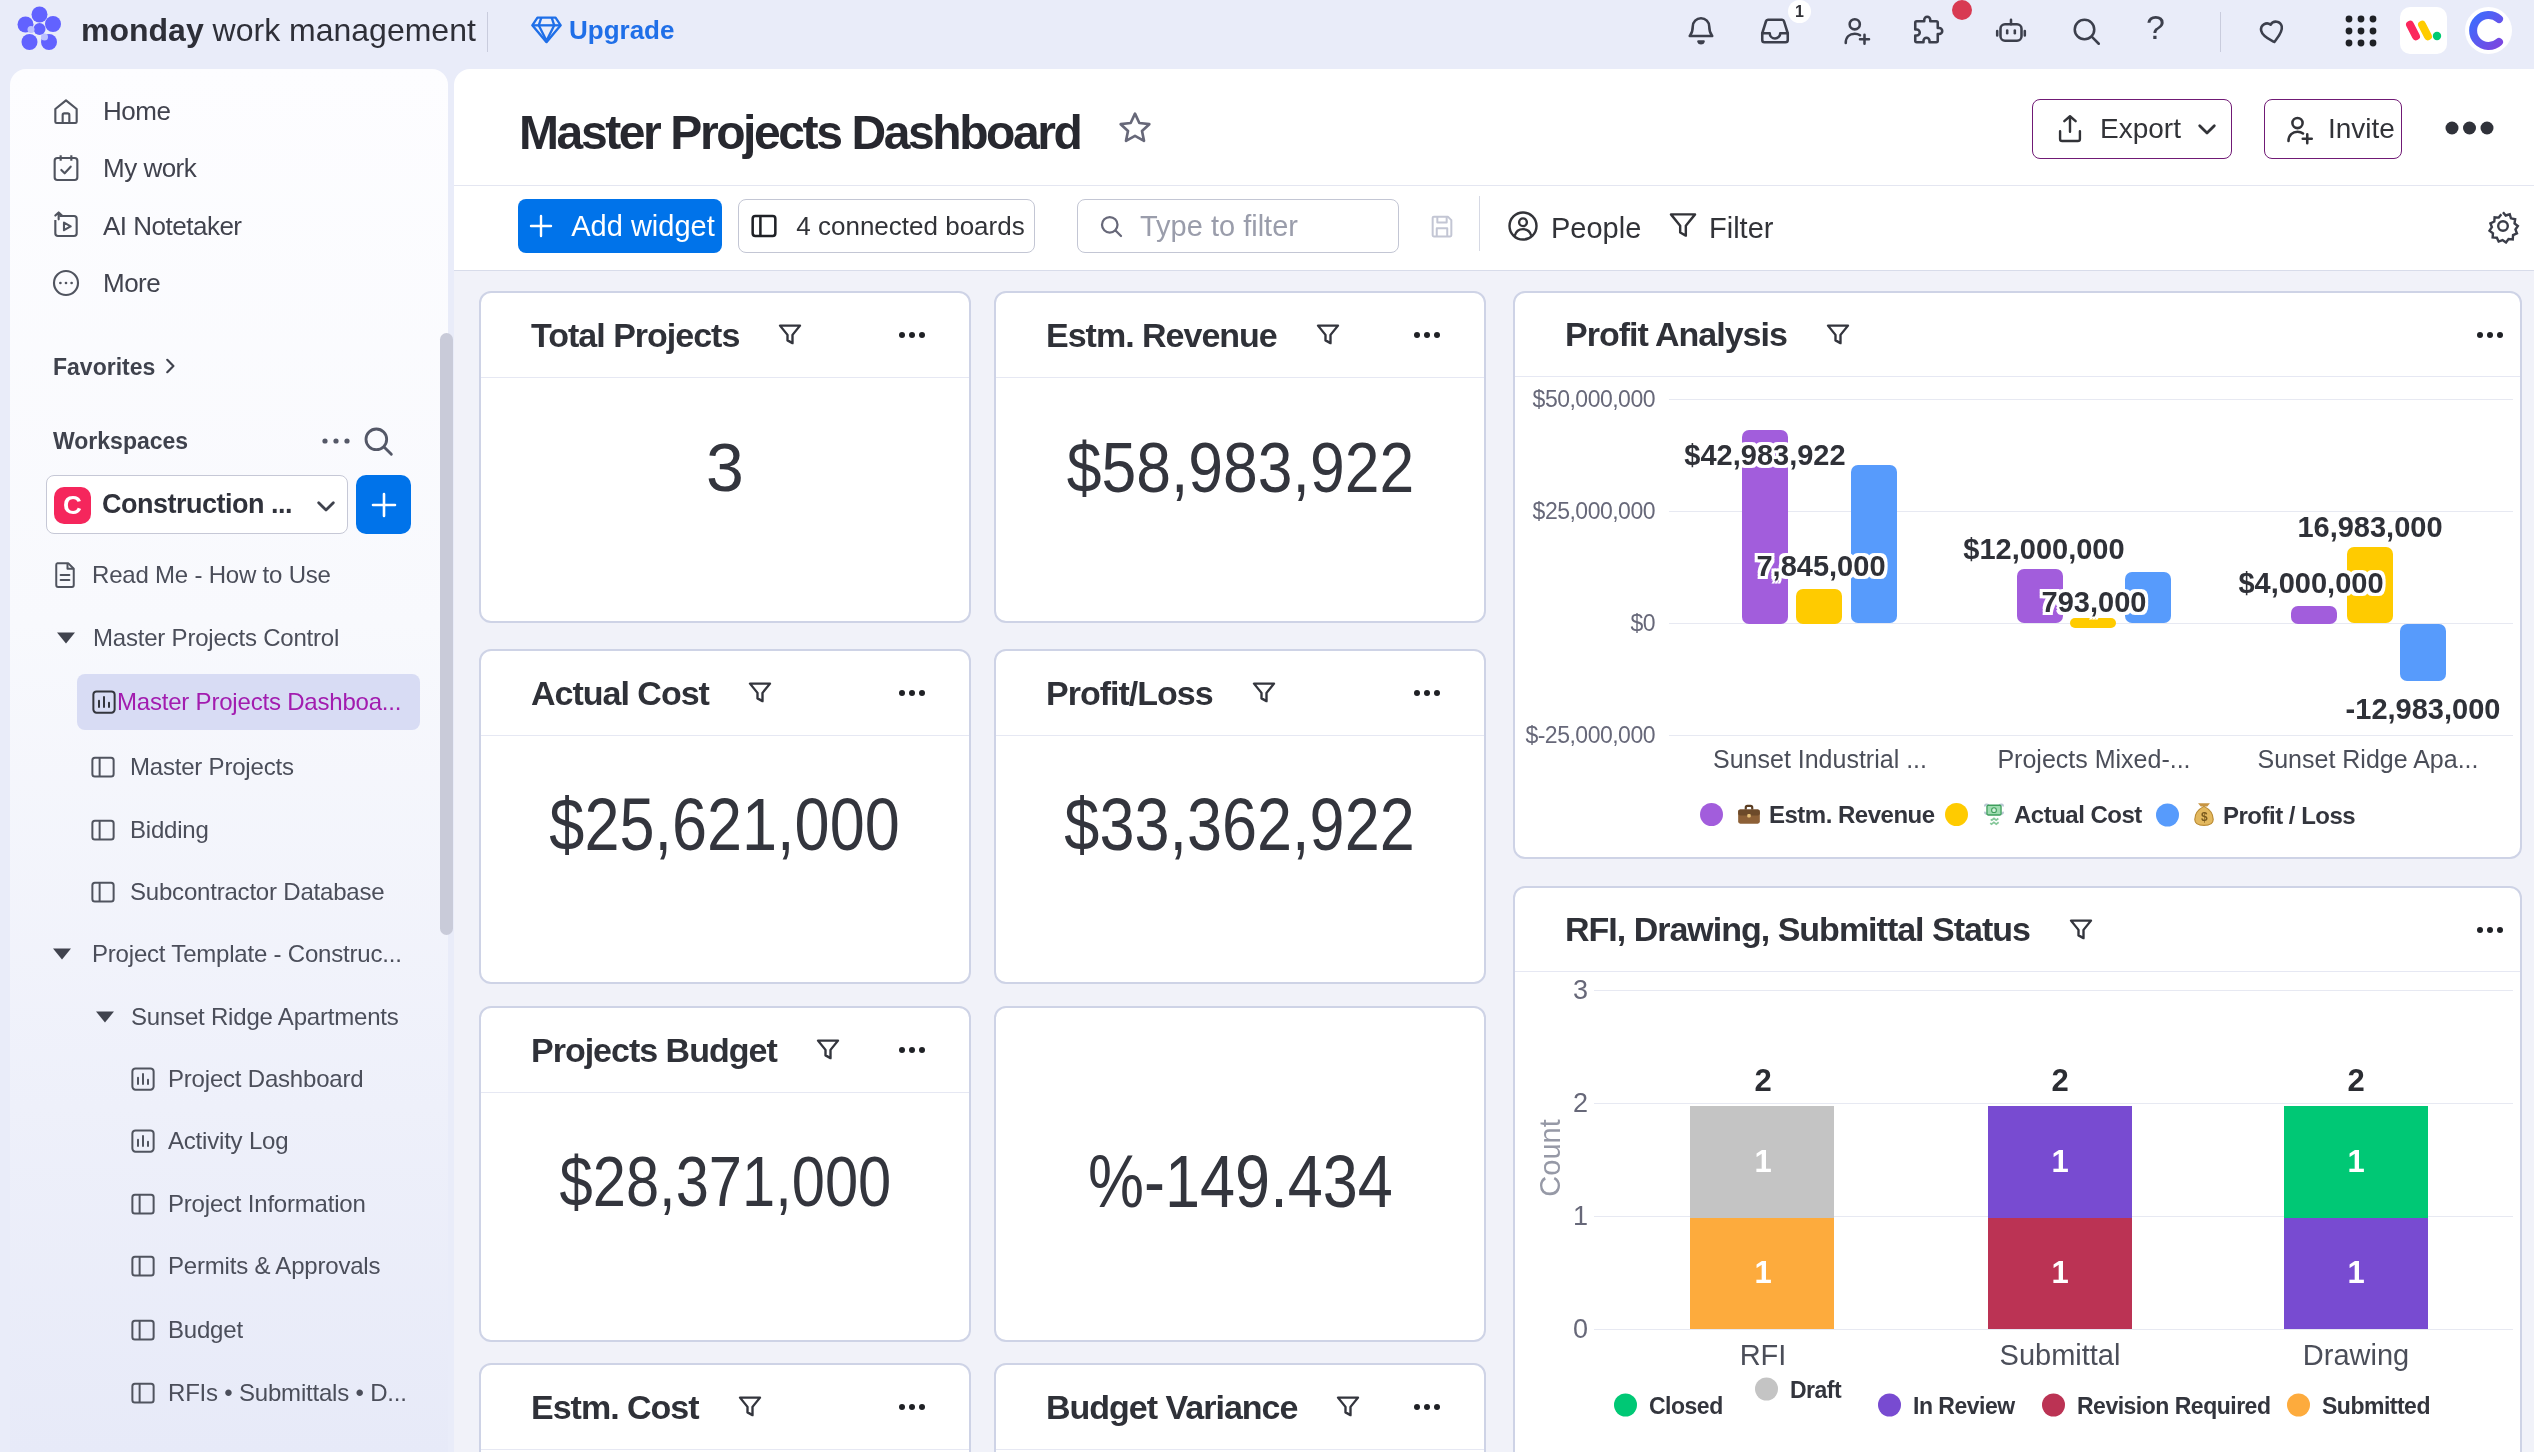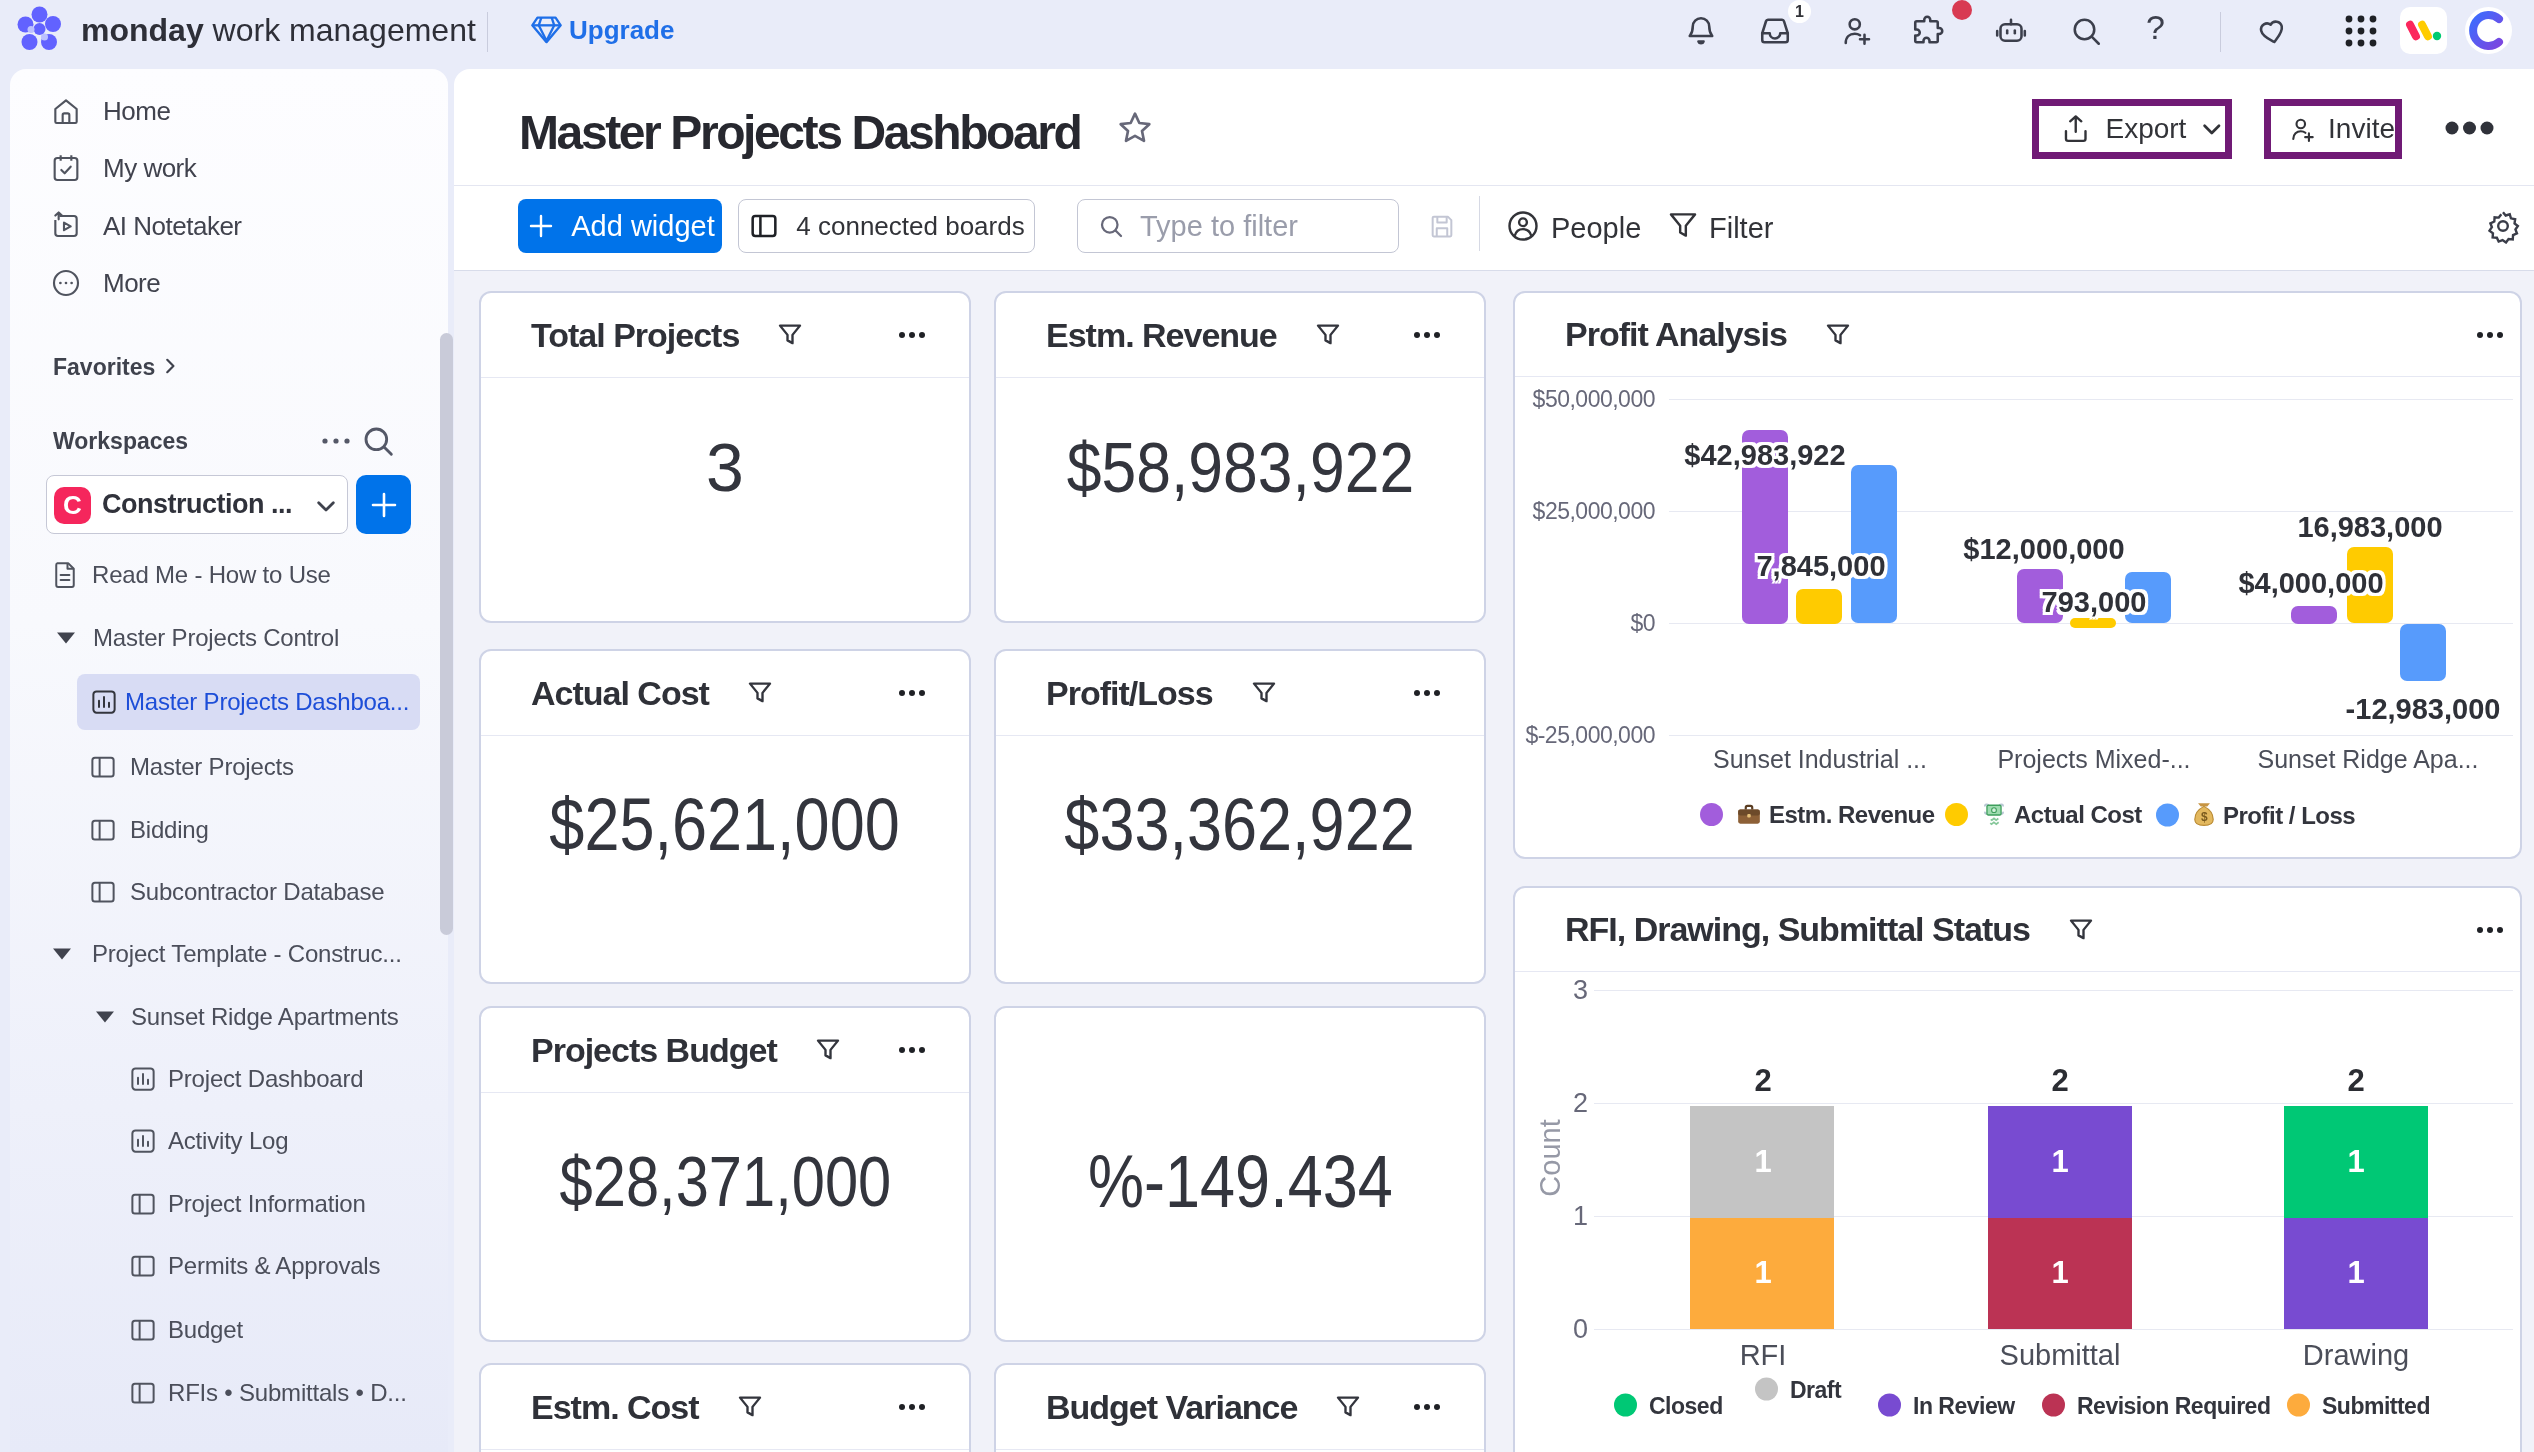--- a/index.html
+++ b/index.html
@@ -30,21 +30,21 @@
 .cicon { position:absolute; left:7px; top:11px; width:37px; height:37px; background:#f5265c; border-radius:10px; color:#fff; font-size:26px; font-weight:700; text-align:center; line-height:37px; }
 .titem { position:absolute; left:0; width:438px; height:56px; }
 .titem .txt { position:absolute; top:50%; transform:translateY(-50%); font-size:24px; color:#4b4e5a; white-space:nowrap; letter-spacing:-0.2px; }
 .sel { background:#d8dcf4; border-radius:8px; left:67px !important; width:343px !important; }
 .caret { width:0; height:0; border-left:9px solid transparent; border-right:9px solid transparent; border-top:11px solid #40434e; position:absolute; top:50%; transform:translateY(-50%); }
 #sscroll { position:absolute; left:430px; top:264px; width:13px; height:602px; background:#c9cbd9; border-radius:7px; }
 
 
 #main { position:absolute; left:454px; top:69px; width:2080px; height:1383px; background:#fff; border-radius:16px 0 0 0; }
 #mtitle { position:absolute; left:65px; top:36px; font-size:48px; font-weight:700; color:#27282f; letter-spacing:-2.4px; }
-.hbtn { position:absolute; top:30px; height:60px; border:7px solid #701a75; border-radius:0; background:#fff; font-size:28px; color:#323338; display:flex; align-items:center; }
+.hbtn { position:absolute; top:30px; height:60px; border:1px solid #701a75; border-radius:8px; background:#fff; font-size:28px; color:#323338; display:flex; align-items:center; }
 #toolbar { position:absolute; left:0; top:116px; width:2080px; height:85px; border-top:1px solid #e4e6f1; }
 #addw { position:absolute; left:64px; top:13px; width:204px; height:54px; background:#0073ea; border-radius:8px; color:#fff; font-size:29px; display:flex; align-items:center; justify-content:center; gap:14px; }
 #connb { position:absolute; left:284px; top:13px; width:297px; height:54px; border:1px solid #c3c6d4; border-radius:8px; font-size:26px; white-space:nowrap; color:#323338; display:flex; align-items:center; justify-content:center; gap:16px; }
 #finput { position:absolute; left:623px; top:13px; width:322px; height:54px; border:1px solid #c3c6d4; border-radius:8px; display:flex; align-items:center; padding-left:18px; gap:14px; font-size:29px; color:#9a9dab; }
 .tdiv { position:absolute; top:10px; width:1px; height:55px; background:#d6d9e4; }
 .ttxt { position:absolute; top:0; height:85px; line-height:85px; font-size:29px; color:#323338; }
 
 
 #dash { position:absolute; left:0; top:201px; width:2080px; height:1182px; background:#f1f2f9; border-top:1px solid #d8dcea; overflow:hidden; }
 .card { position:absolute; background:#fff; border:2px solid #ced3e6; border-radius:12px; }
@@ -228,21 +228,21 @@
     </div>
   <div class="titem" style="top:541px">
       <i class="caret" style="left:47px"></i>
       <div class="txt" style="left:83px">Master Projects Control</div>
     </div>
   <div class="titem sel" style="top:605px;height:56px">
       <svg class="abs" style="left:12px;top:13px" width="30" height="30" viewBox="0 0 24 24" fill="none" stroke="#33353d" stroke-width="1.6" stroke-linejoin="round">
         <rect x="3.5" y="3.5" width="17" height="17" rx="2.5"></rect>
         <path d="M8 16 v-5 M12 16 V8 M16 16 v-3.4" stroke-linecap="round"></path>
       </svg>
-      <div class="txt" style="left:48px;color:#1d4ed8">Master Projects Dashboa...</div>
+      <div class="txt" style="left:40px;color:#a21caf">Master Projects Dashboa...</div>
     </div>
   <div class="titem" style="top:670px">
       <svg class="abs" style="left:78px;top:13px" width="30" height="30" viewBox="0 0 24 24" fill="none" stroke="#50545f" stroke-width="1.6">
         <rect x="3.5" y="4.5" width="17" height="15" rx="2"></rect>
         <path d="M9.3 4.5 v15"></path>
       </svg>
       <div class="txt" style="left:120px">Master Projects</div>
     </div>
   <div class="titem" style="top:733px">
       <svg class="abs" style="left:78px;top:13px" width="30" height="30" viewBox="0 0 24 24" fill="none" stroke="#50545f" stroke-width="1.6">

